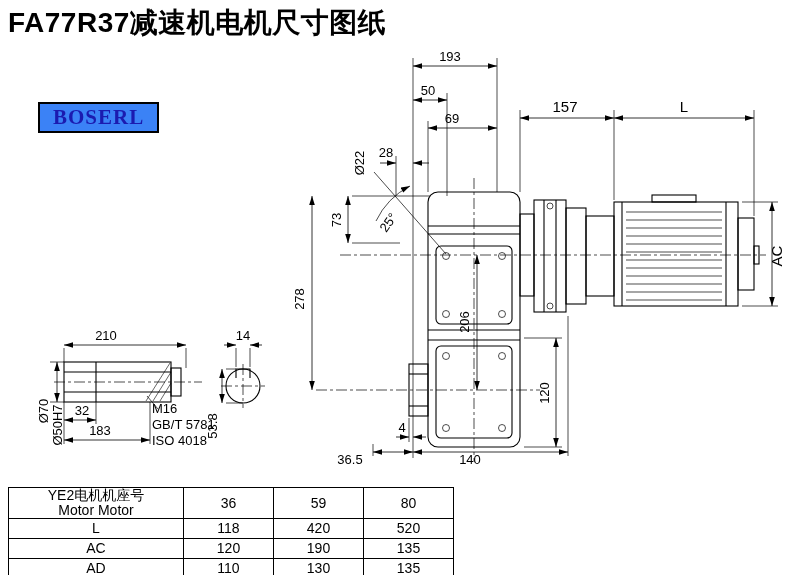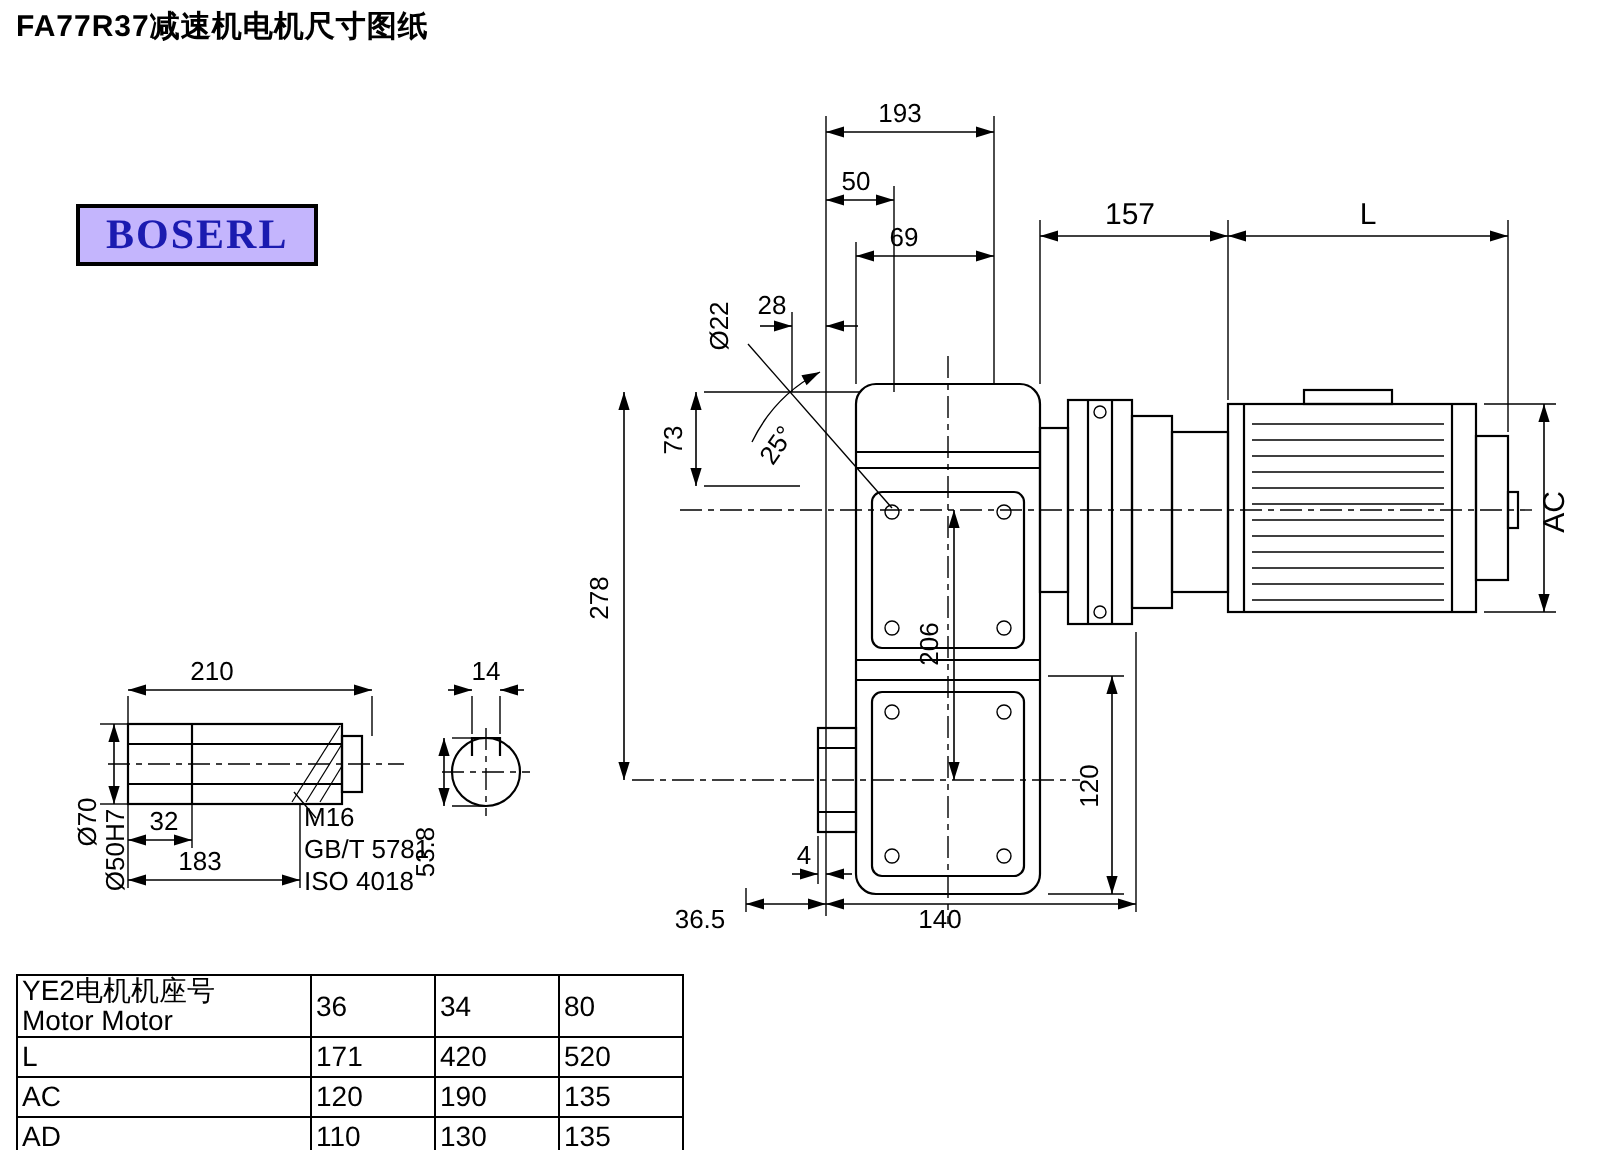--- a/index.html
+++ b/index.html
@@ -2,44 +2,44 @@
 <html><head>
 <meta charset="utf-8">
 <style>
   html,body { margin:0; padding:0; }
   body {
     width:800px; height:575px; position:relative; overflow:hidden;
     background:#ffffff; font-family:"Liberation Sans", sans-serif;
   }
   .title {
     position:absolute; left:8px; top:4px;
-    font-size:15px; font-weight:bold; color:#000; letter-spacing:.5px;
+    font-size:28px; font-weight:bold; color:#000; letter-spacing:.5px;
     white-space:nowrap;
   }
   .logo {
     position:absolute; left:38px; top:102px;
     border:2px solid #000; padding:1px 13px;
     font-family:"Liberation Serif", serif; font-weight:bold;
-    font-size:21px; color:#1b1bb0; letter-spacing:1px; background:#c4b5fd;
+    font-size:21px; color:#1b1bb0; letter-spacing:1px; background:#3b82f6;
   }
   svg.drawing { position:absolute; left:0; top:0; }
   .ln  { stroke:#000; stroke-width:1.1; fill:none; }
   .tn  { stroke:#000; stroke-width:0.7; fill:none; }
   .dim { stroke:#000; stroke-width:0.8; fill:none; }
   .cl  { stroke:#000; stroke-width:0.7; fill:none; stroke-dasharray:11 3 3 3; }
   .hatch { stroke:#000; stroke-width:0.6; }
   text.dt  { font-family:"Liberation Sans", sans-serif; font-size:13px; fill:#000; }
   text.dt2 { font-size:15px; }
   .size-table {
     position:absolute; left:8px; top:487px;
     border-collapse:collapse; table-layout:fixed; background:#fff;
   }
   .size-table td {
-    border:1px solid #000; text-align:left; font-size:14px;
-    padding:0 2px; height:19px; color:#000; line-height:17px;
+    border:1px solid #000; text-align:center; font-size:14px;
+    padding:0 16px; height:19px; color:#000; line-height:17px;
   }
   .size-table td.c1 { width:142px; }
   .size-table td.cv { width:57px; }
   .size-table .hdr div { line-height:15px; }
 </style>
 </head>
 <body>
 
 <div class="title">FA77R37减速机电机尺寸图纸</div>
 <div class="logo">BOSERL</div>
@@ -232,26 +232,26 @@
 </svg>
 
 <table class="size-table">
   <tbody>
       <tr>
     <td class="c1 hdr">
       <div>YE2电机机座号</div>
       <div>Motor Motor</div>
     </td>
     <td class="cv">36</td>
-    <td class="cv">34</td>
+    <td class="cv">59</td>
     <td class="cv">80</td>
   </tr>
   <tr>
     <td class="c1">L</td>
-    <td class="cv">171</td>
+    <td class="cv">118</td>
     <td class="cv">420</td>
     <td class="cv">520</td>
   </tr>
   <tr>
     <td class="c1">AC</td>
     <td class="cv">120</td>
     <td class="cv">190</td>
     <td class="cv">135</td>
   </tr>
   <tr>

